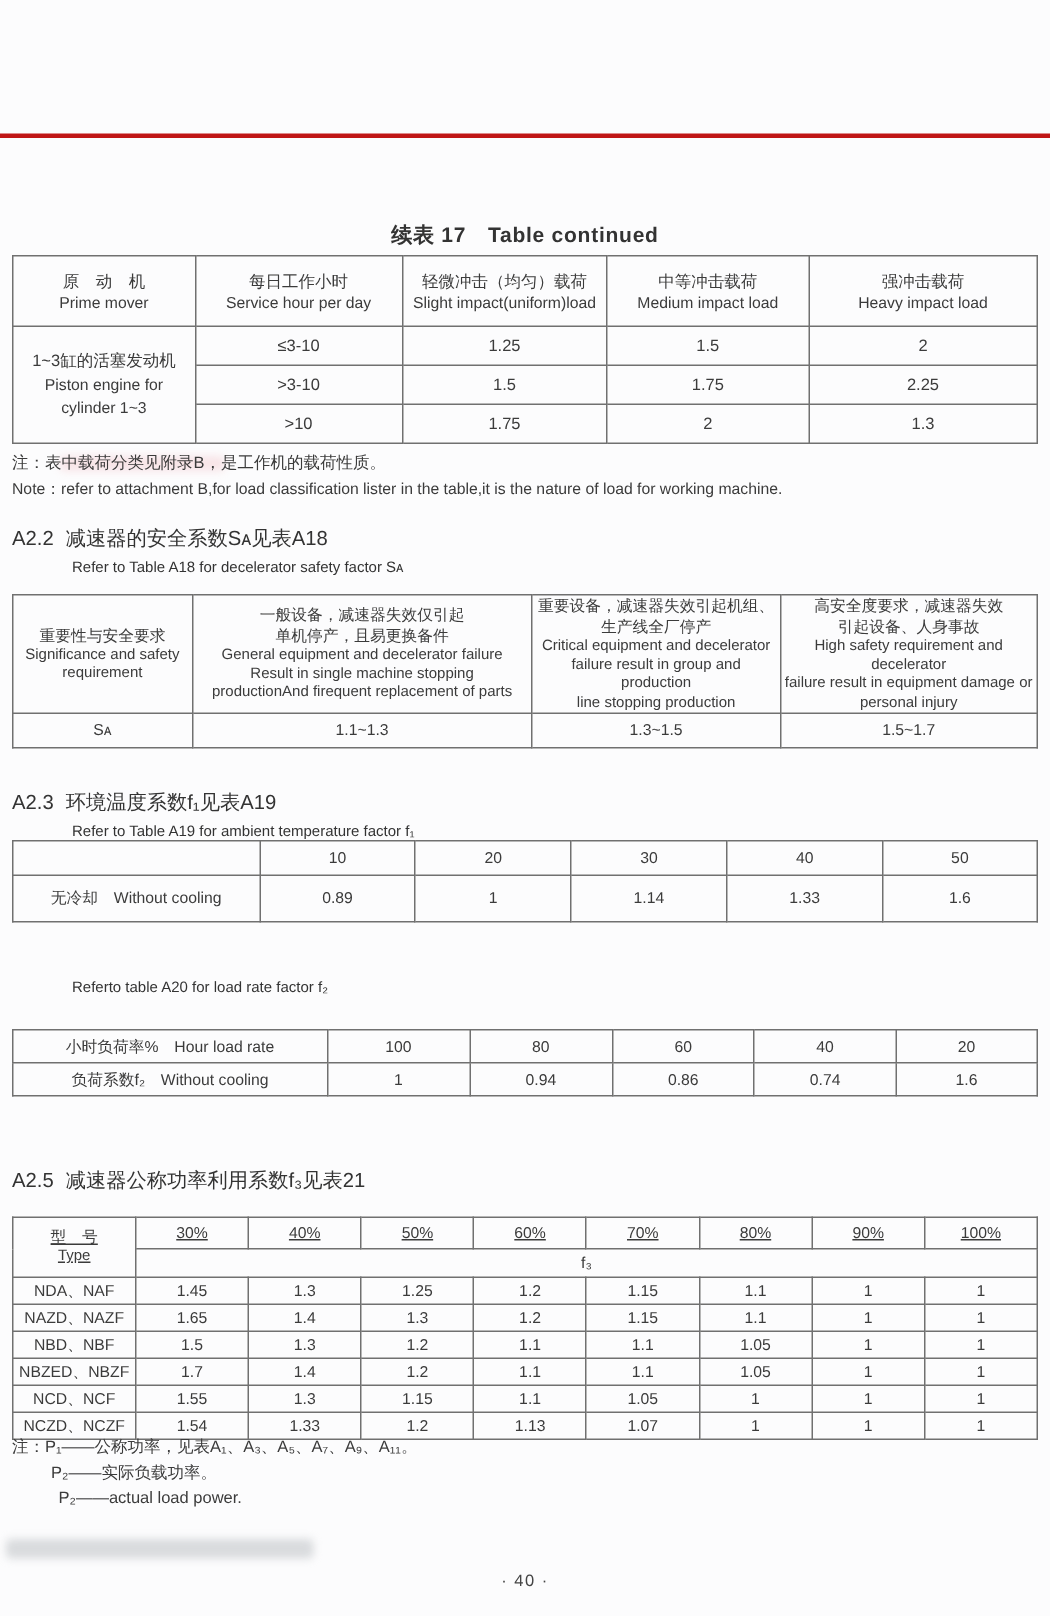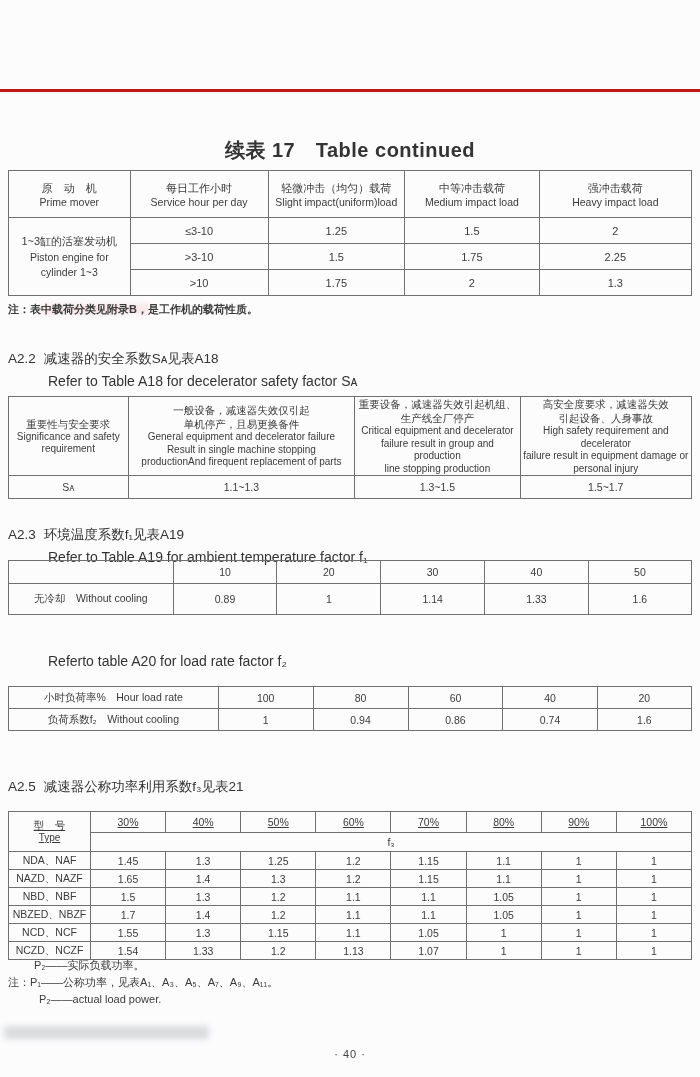--- a/index.html
+++ b/index.html
@@ -4,42 +4,42 @@
 <style>
   html,body{margin:0;padding:0;}
   body{
     width:700px;height:1077px;position:relative;overflow:hidden;
     background:#fcfcfd;
     font-family:"Liberation Sans","DejaVu Sans",sans-serif;
     color:#3b3b3b;
   }
   .abs{position:absolute;left:8px;width:684px;}
   .red-rule{position:absolute;top:89px;left:0;width:700px;height:3px;background:#c01616;}
-  .doc-title{top:137px;text-align:center;font-size:20px;font-weight:bold;color:#333;letter-spacing:.5px;}
+  .doc-title{top:148px;text-align:center;font-size:14px;font-weight:bold;color:#333;letter-spacing:.5px;}
 
   table{border-collapse:collapse;table-layout:fixed;}
   .t{width:684px;}
   .t th,.t td{border:1px solid #707070;text-align:center;vertical-align:middle;padding:0 2px;font-weight:normal;color:#3b3b3b;}
 
   
   .t17{top:170px;}
   .t17 thead th{height:46px;}
   .t17 tbody td{height:25px;font-size:11px;}
   .hcn{font-size:11px;line-height:16px;}
   .hen{font-size:10.5px;line-height:13px;}
   .gcn{font-size:11px;line-height:17px;}
   .gen{font-size:10.5px;line-height:15px;}
 
-  .notes{top:301px;font-weight:bold;}
+  .notes{top:301px;}
   .note-cn{font-size:11px;line-height:17px;}
   .note-en{font-size:10.5px;line-height:17px;}
 
   .sec .cnline{font-size:13.5px;color:#333;}
   .sec .num{margin-right:8px;}
-  .sec .enline{margin-left:40px;margin-top:5px;font-size:14px;color:#333;}
+  .sec .enline{margin-left:40px;margin-top:5px;font-size:10px;color:#333;}
 
   
   .a18{top:396px;}
   .a18 thead th{height:72px;}
   .a18 tbody td{height:22px;font-size:10.5px;}
   .scn{font-size:10.5px;line-height:14px;}
   .sen{font-size:10px;line-height:12.5px;}
 
   
   .a19{top:560px;}
@@ -129,20 +129,21 @@
       <td>&gt;10</td>
       <td>1.75</td>
       <td>2</td>
       <td>1.3</td>
     </tr>
   </tbody>
 </table>
 
 <div class="abs notes">
   <div class="note-cn">注：表中载荷分类见附录B，是工作机的载荷性质。</div>
+  <div class="note-en">Note：refer to attachment B,for load classification lister in the table,it is the nature of load for working machine.</div>
 </div>
 
 <div class="abs sec" style="top:350px">
   <div class="cnline"><span class="num">A2.2</span><span>减速器的安全系数Sᴀ见表A18</span></div>
   <div class="enline">Refer to Table A18 for decelerator safety factor Sᴀ</div>
 </div>
 
 <table class="t a18 abs">
   <colgroup>
       <col style="width:17.5%">
@@ -358,20 +359,20 @@
       <td>1.13</td>
       <td>1.07</td>
       <td>1</td>
       <td>1</td>
       <td>1</td>
     </tr>
   </tbody>
 </table>
 
 <div class="abs fnblock">
+  <div class="fn">注：P₁——公称功率，见表A₁、A₃、A₅、A₇、A₉、A₁₁。</div>
   <div class="fn ind-cn">P₂——实际负载功率。</div>
-  <div class="fn">注：P₁——公称功率，见表A₁、A₃、A₅、A₇、A₉、A₁₁。</div>
   <div class="fn ind-en">P₂——actual load power.</div>
 </div>
 
 <div class="smudge-gray"></div>
 
 <div class="abs pageno">· 40 ·</div>
 
 </body></html>

